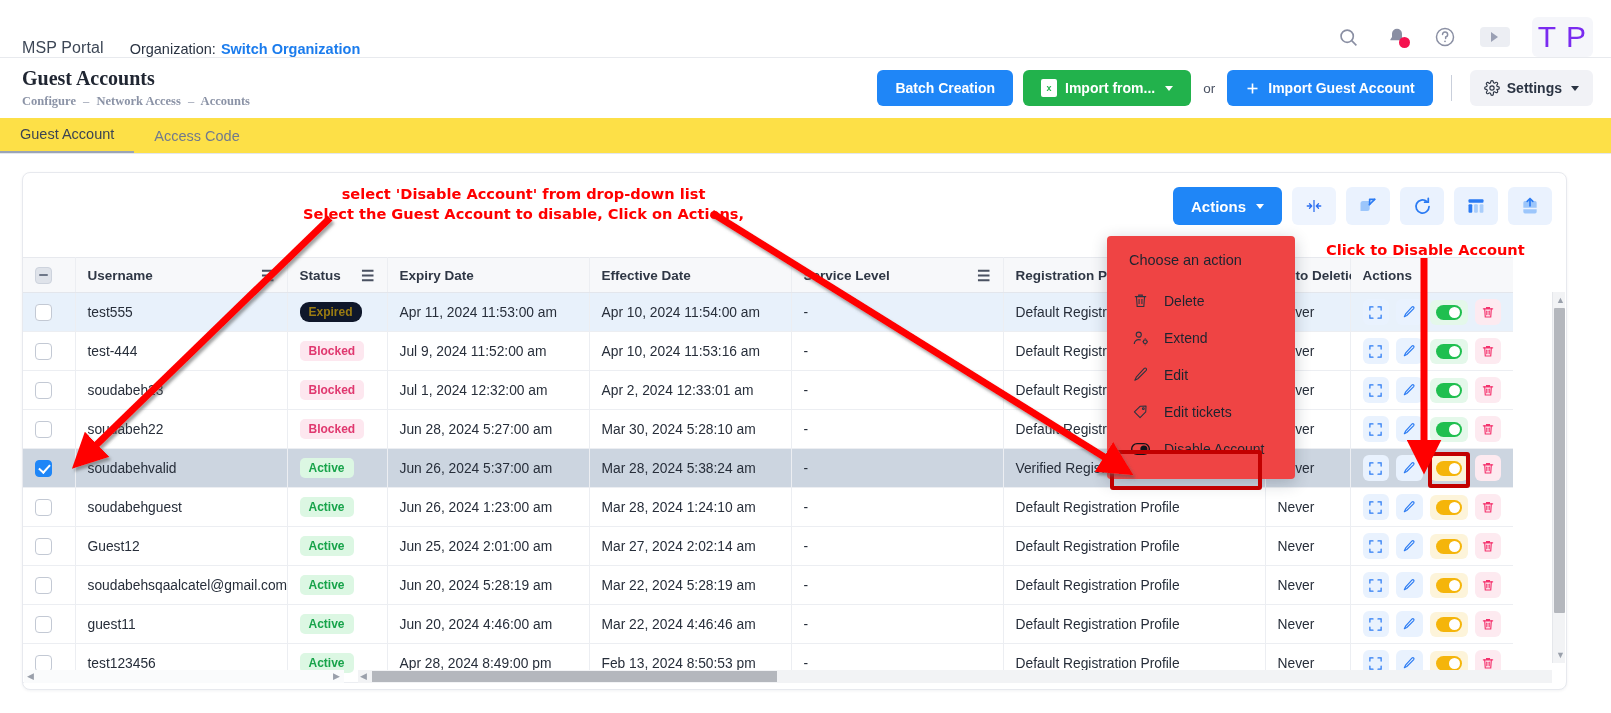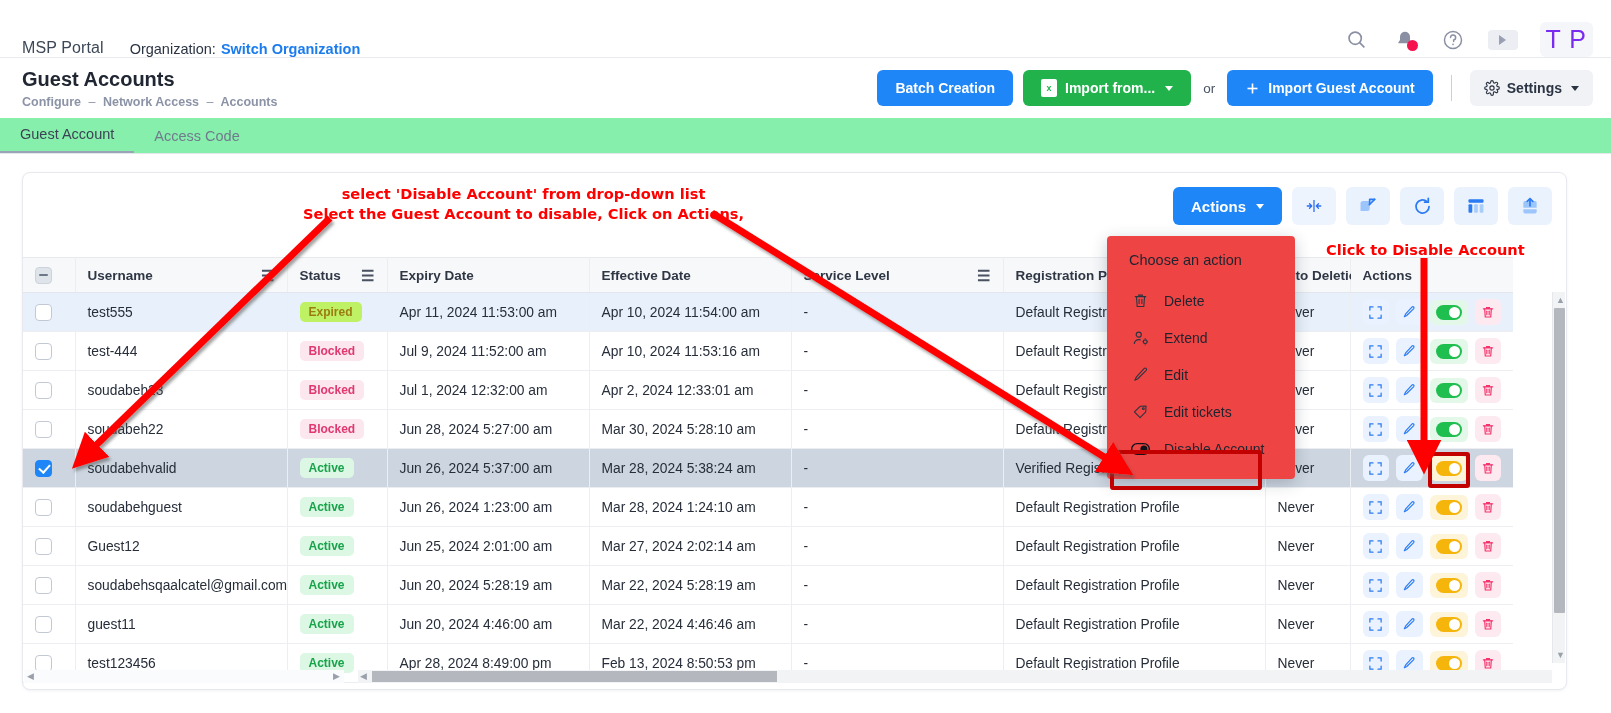--- a/index.html
+++ b/index.html
@@ -39,31 +39,31 @@
   }
   .playbtn {
     width: 30px; height: 20px; background:#eceef3; border-radius:4px;
     display:flex; align-items:center; justify-content:center; cursor:pointer;
   }
   .playbtn .tri {
     width:0;height:0;border-left:7px solid #9aa0b4;
     border-top:5px solid transparent;border-bottom:5px solid transparent;
   }
   .avatar {
-    font-size: 25px; color:#7a2bf0; font-weight:400; letter-spacing:1px;
+    font-size: 30px; color:#7a2bf0; font-weight:400; letter-spacing:1px;
     background:#f5f6fa; padding:3px 6px; border-radius:6px; cursor:pointer;
   }
 
   
   .pagehead {
     height: 60px; display:flex; align-items:center;
     padding: 0 18px 0 22px; background:#fff;
     position: relative;
   }
-  .titleblock { display:flex; flex-direction:column; justify-content:center; }
+  .titleblock { display:flex; flex-direction:column; justify-content:center;font-family:Liberation Serif, serif; }
   .ptitle { font-size: 20px; color:#202632; font-weight:bold; line-height:1.15;}
   .crumbs { font-size: 12.5px; color:#8b93a6; font-weight:bold; margin-top:4px;}
   .crumbs span { cursor:pointer; }
   .crumbs .sep { margin:0 4px; font-weight:400;}
   .headactions { margin-left:auto; display:flex; align-items:center; gap:10px;}
   .btn {
     border:none; border-radius:6px; font-family:inherit; font-weight:bold;
     font-size:14px; cursor:pointer; display:flex; align-items:center;
     gap:8px; height:36px; padding:0 18px; color:#fff;
   }
@@ -79,21 +79,21 @@
   .xlsicon {
     width:16px;height:18px;background:#fff;border-radius:2px;position:relative;
     display:flex;align-items:center;justify-content:center;
     font-size:9px;color:#22b24c;font-weight:bold;
   }
   .caret { width:0;height:0;border-left:4px solid transparent;border-right:4px solid transparent;border-top:5px solid currentColor; margin-left:2px;}
 
   
   .tabs {
     height: 36px; display:flex; align-items:flex-end; gap:0;
-    background:#86efac; padding-left:0px; border-bottom:1px solid #e4e7ec;
+    background:#fde047; padding-left:0px; border-bottom:1px solid #e4e7ec;
   }
   .tab {
     font-size:14.5px; color:#6d7governance; padding:0 20px 9px 20px; cursor:pointer;
   }
   .tab { color:#717a8d; }
   .tab.active { color:#3c4453; border-bottom:2px solid #9aa4b6; }
 
   
   .card {
     position:absolute; left:22px; top:172px; width:1545px; height:518px;
@@ -147,21 +147,21 @@
   }
   .cb.on::after{
     content:"";position:absolute;left:5px;top:1.5px;width:5px;height:9px;
     border:solid #fff;border-width:0 2.2px 2.2px 0;transform:rotate(42deg);
   }
 
   .badge {
     display:inline-block; font-size:12px; font-weight:bold; padding:3px 9px;
     border-radius:5px; line-height:1.2;
   }
-  .badge.expired { background:#bef264; color:#9b7c12; }
+  .badge.expired { background:#0f172a; color:#9b7c12;border-radius:9px; }
   .badge.blocked { background:#fde7ef; color:#e0386f; }
   .badge.active  { background:#dcf7e3; color:#17a34a; }
 
   .actcell { display:flex; align-items:center; gap:7px; }
   .abtn {
     width:28px;height:26px;border-radius:6px;display:flex;align-items:center;
     justify-content:center;cursor:pointer;
   }
   .abtn.exp { background:#e9f2fe; color:#2b7bf3; }
   .abtn.edt { background:#e9f2fe; color:#2b7bf3; }

